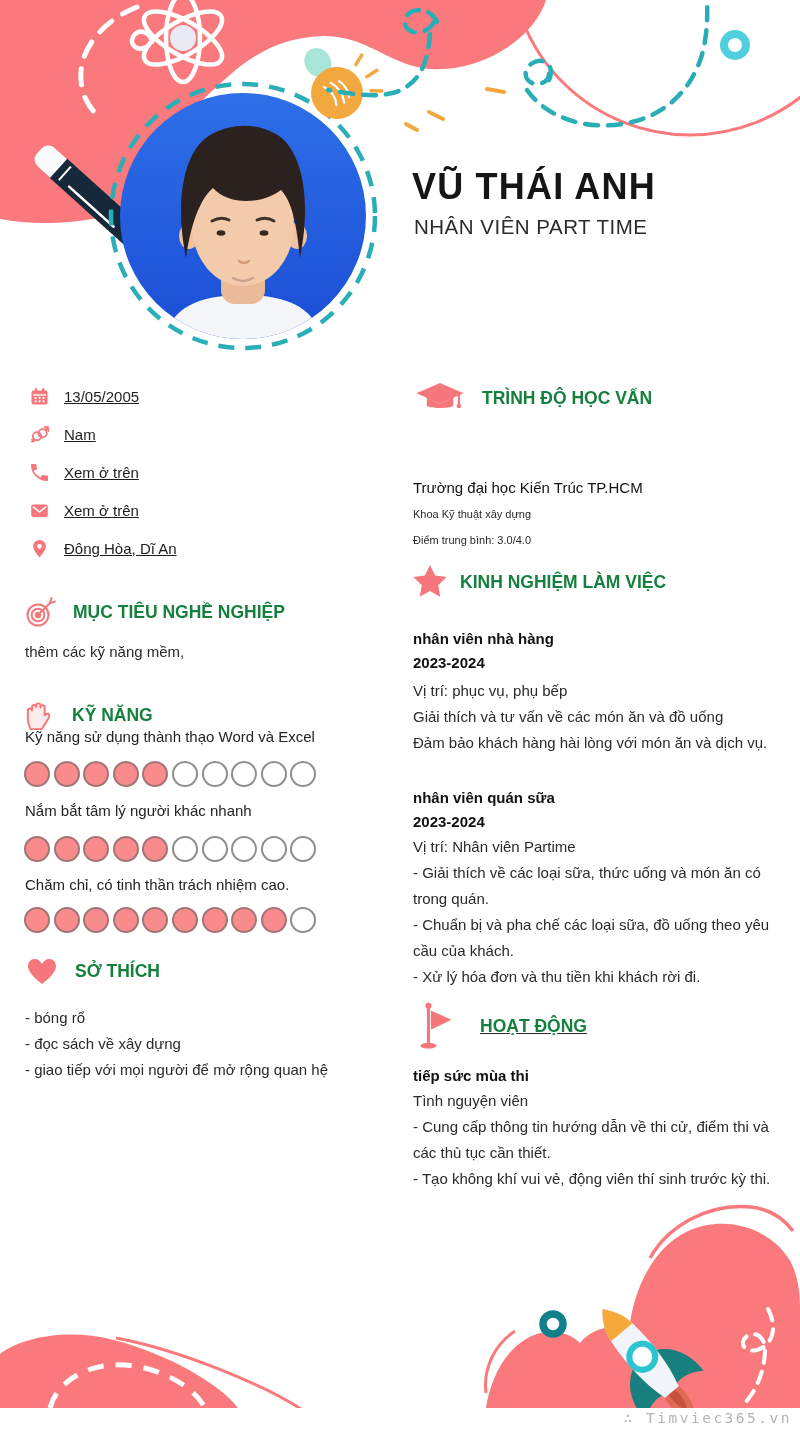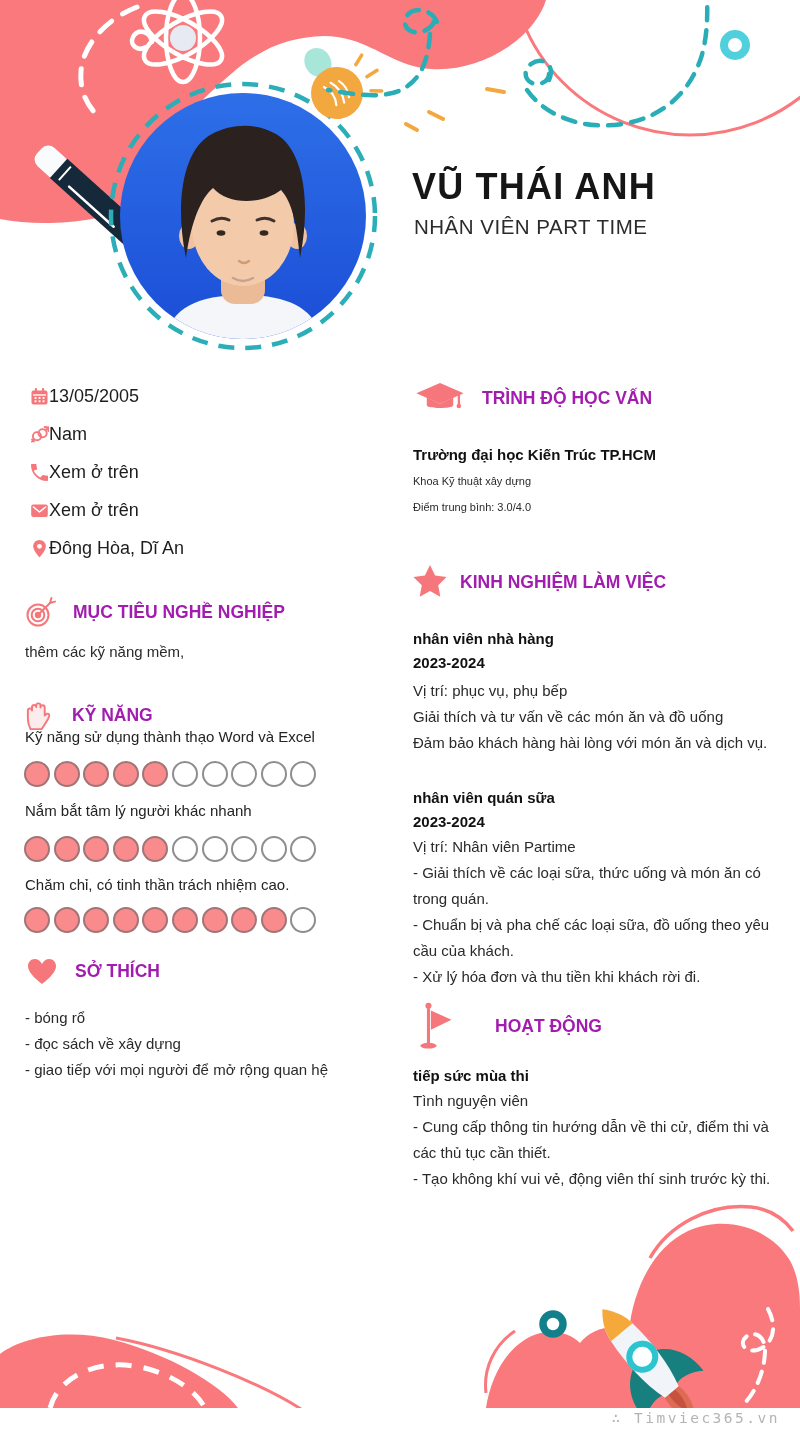--- a/index.html
+++ b/index.html
@@ -7,37 +7,37 @@
         font-family:"Liberation Sans",sans-serif;color:#2a2a2a;}
   .deco{position:absolute;left:0;top:0;}
   .abs{position:absolute;}
   
   .name{font-size:36px;font-weight:700;color:#161616;letter-spacing:1.2px;white-space:nowrap;}
   .subtitle{font-size:20.5px;font-weight:500;color:#2b2b2b;letter-spacing:0.5px;white-space:nowrap;}
   
   .contact{display:flex;flex-direction:column;}
   .crow{display:flex;align-items:center;height:38px;}
   .crow .cicon{width:19px;height:19px;flex:0 0 19px;margin-left:0;}
-  .crow .clabel{font-size:18px;color:#1d1d1d;}
+  .crow .clabel{margin-left:15px;font-size:15px;color:#1d1d1d;text-decoration:underline;}
   
   .sec{display:flex;align-items:center;}
-  .sec-title{font-size:17.5px;font-weight:700;color:#a21caf;white-space:nowrap;}
+  .sec-title{font-size:17.5px;font-weight:700;color:#15803d;white-space:nowrap;}
   
   .t15{font-size:15px;line-height:26px;color:#2a2a2a;}
   
   .dots{display:flex;}
   .dot{width:26px;height:26px;border-radius:50%;border:2px solid #8e8e8e;background:#fff;
        box-sizing:border-box;margin-right:3.6px;}
   .dot.on{background:#F98B8D;border-color:#A17476;}
   .skill-label{font-size:15px;color:#242424;white-space:nowrap;}
   
   .rcol{width:365px;}
   .job-title,.job-period{font-size:15px;font-weight:700;color:#111;line-height:24px;}
   .jline{font-size:15px;line-height:26px;color:#2a2a2a;}
-  .edu-school{font-size:15px;font-weight:700;color:#111;line-height:26px;}
+  .edu-school{font-size:15px;font-weight:400;color:#111;line-height:26px;margin-top:33px;}
   .edu-line{font-size:11px;line-height:26px;color:#2a2a2a;}
   
   .watermark{font-family:"DejaVu Sans Mono",monospace;font-size:14.5px;letter-spacing:2.5px;
              color:#b4b4b4;white-space:nowrap;}
 </style>
 </head>
 <body>
 
 <div class="page">
 
@@ -323,33 +323,33 @@
     <div class="job-title">nhân viên quán sữa</div>
     <div class="job-period">2023-2024</div>
     <div>
       <div class="jline">Vị trí: Nhân viên  Partime</div>
       <div class="jline">- Giải thích về các loại sữa, thức uống và món ăn có trong quán.</div>
       <div class="jline">- Chuẩn bị và pha chế các loại sữa, đồ uống theo yêu cầu của khách.</div>
       <div class="jline">- Xử lý hóa đơn và thu tiền khi khách rời đi.</div>
     </div>
   </div>
 
-  <div class="abs sec" style="left:418px;top:1001px;gap:33px;">
+  <div class="abs sec" style="left:418px;top:1001px;gap:18px;text-decoration:underline;">
     <svg width="44" height="50" viewBox="0 0 44 52">
       <circle cx="10" cy="5" r="3.2" fill="#F5777B"></circle>
       <line x1="10" y1="8" x2="10" y2="44" stroke="#F5777B" stroke-width="3.2"></line>
       <polygon points="12.5,10 34,19.5 12.5,30" fill="#F5777B"></polygon>
       <ellipse cx="10" cy="46.5" rx="8.5" ry="3" fill="#F5777B"></ellipse>
     </svg>
     <span class="sec-title">HOẠT ĐỘNG</span>
   </div>
   <div class="abs rcol" style="left:413px;top:1064px;">
     <div class="job-title">tiếp sức mùa thi</div>
     <div>
       <div class="jline">Tình nguyện viên</div>
       <div class="jline">- Cung cấp thông tin hướng dẫn về thi cử, điểm thi và các thủ tục cần thiết.</div>
       <div class="jline">- Tạo không khí vui vẻ, động viên thí sinh trước kỳ thi.</div>
     </div>
   </div>
 
-  <div class="abs watermark" style="right:20px;top:1410px;">∴ Timviec365.vn</div>
+  <div class="abs watermark" style="right:8px;top:1410px;">∴ Timviec365.vn</div>
 
 </div>
 
 </body></html>

